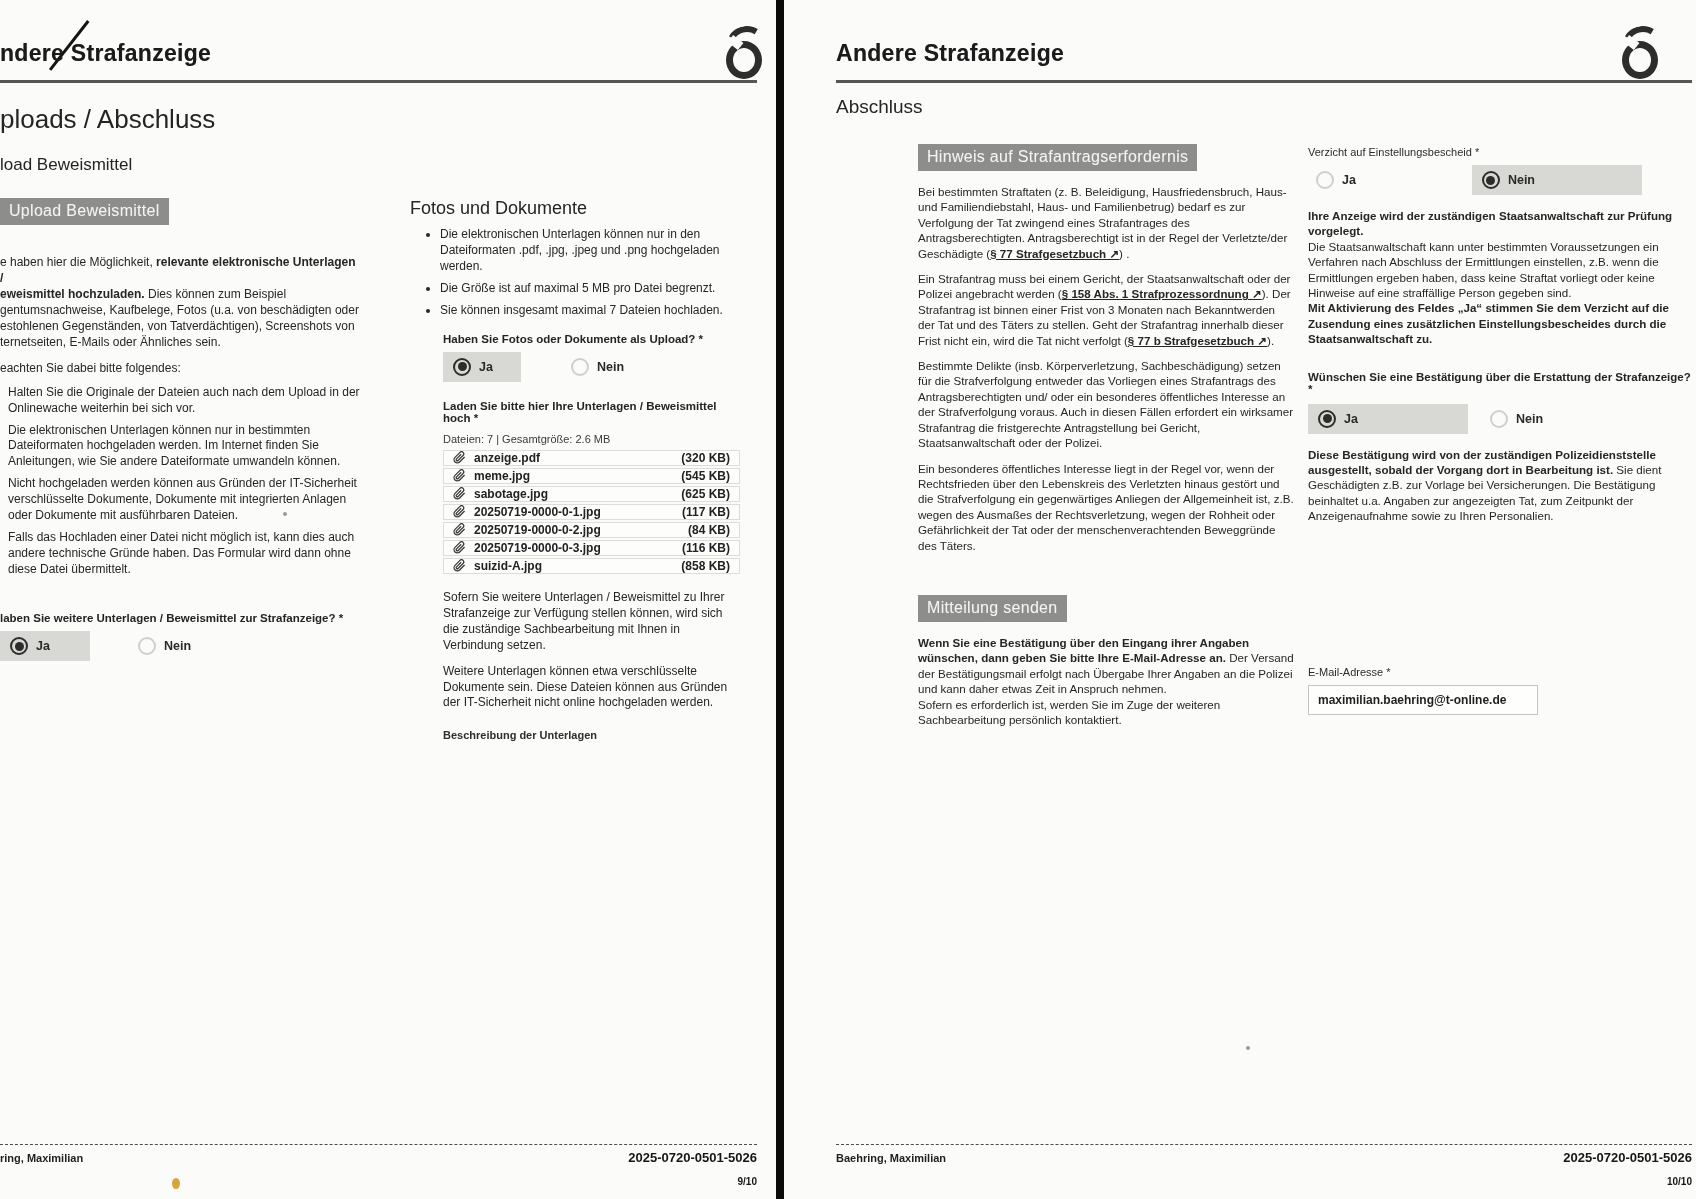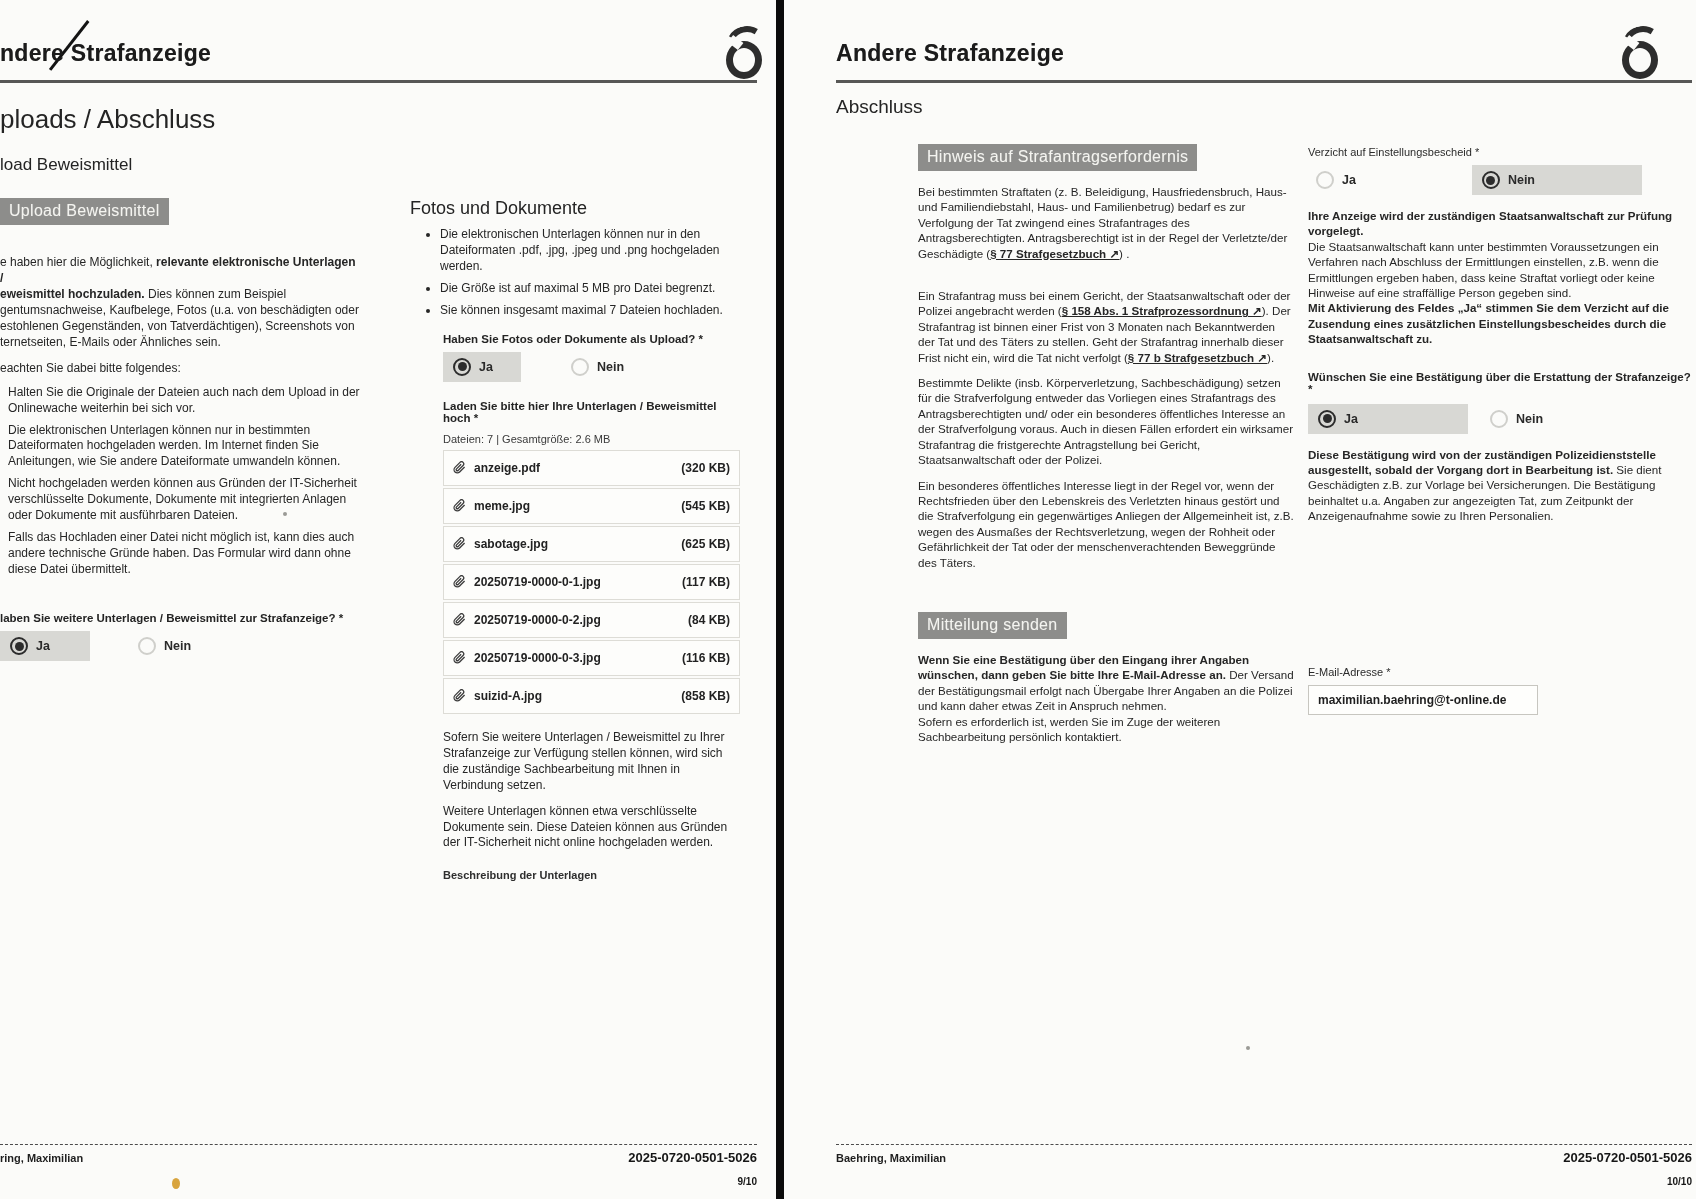--- a/index.html
+++ b/index.html
@@ -24,21 +24,21 @@
   li{font-size:12px;line-height:1.33;margin-bottom:6px;color:#262626;}
   .q{font-size:11.5px;font-weight:bold;color:#242424;}
   .radio-row{display:flex;align-items:center;margin-top:7px;}
   .radio-opt{display:flex;align-items:center;gap:8px;font-size:12.5px;font-weight:bold;color:#2a2a2a;}
   .radio-opt.sel{background:#d8d8d4;padding:6px 10px;}
   .rc{width:14px;height:14px;border-radius:50%;position:relative;flex:0 0 auto;}
   .rc.on{border:2px solid #2c2c2c;}
   .rc.on::after{content:'';position:absolute;inset:2.5px;border-radius:50%;background:#2c2c2c;}
   .rc.off{border:2px solid #cfcfcb;}
   .file-row{display:flex;align-items:center;gap:8px;border:1px solid #dddcd6;background:#fdfdfb;
-    padding:10px 9px;margin-bottom:2px;font-size:12px;font-weight:bold;color:#222;}
+    padding:0 9px;margin-bottom:2px;font-size:12px;font-weight:bold;color:#222;}
   .file-size{margin-left:auto;}
   .clip{flex:0 0 auto;display:inline-flex;}
   .desc-label{font-size:11px;font-weight:bold;color:#2e2e2e;}
   .desc-box{border:1px solid #e3e2dc;background:#fdfdfb;padding:10px 11px;font-size:12px;
     font-weight:bold;line-height:1.45;color:#242424;}
   .link{text-decoration:underline;font-weight:bold;color:#262626;cursor:pointer;}
   .lbl{font-size:11px;font-weight:normal;color:#2b2b2b;}
   .input-box{border:1px solid #c7c6c0;background:#fefefc;padding:7px 9px;font-size:12px;
     font-weight:bold;color:#1f1f1f;width:210px;}
   .ft-line{position:absolute;height:0;border-top:1.5px dashed #4c4c4c;}
@@ -225,21 +225,21 @@
   </div>
   <div class="hdr-rule" style="left:52px;top:80px;width:856px"></div>
 
   <div class="h3" style="left:52px;top:96px;font-size:19px">Abschluss</div>
 
   <div class="col" style="left:134px;top:144px;width:376px">
     <span class="sec-title">Hinweis auf Strafantragserfordernis</span>
     <p style="margin-top:13px;font-size:11.6px">
       <span>Bei bestimmten Straftaten (z. B. Beleidigung, Hausfriedensbruch, Haus- und Familiendiebstahl, Haus- und Familienbetrug) bedarf es zur Verfolgung der Tat zwingend eines Strafantrages des Antragsberechtigten. Antragsberechtigt ist in der Regel der Verletzte/der Geschädigte (</span><span class="link">§ 77 Strafgesetzbuch ↗</span><span>) .</span>
     </p>
-    <p style="margin-top:27px;font-size:11.6px">
+    <p style="margin-top:10px;font-size:11.6px">
       <span>Ein Strafantrag muss bei einem Gericht, der Staatsanwaltschaft oder der Polizei angebracht werden (</span><span class="link">§ 158 Abs. 1 Strafprozessordnung ↗</span><span>). Der Strafantrag ist binnen einer Frist von 3 Monaten nach Bekanntwerden der Tat und des Täters zu stellen. Geht der Strafantrag innerhalb dieser Frist nicht ein, wird die Tat nicht verfolgt (</span><span class="link">§ 77 b Strafgesetzbuch ↗</span><span>).</span>
     </p>
     <p style="margin-top:10px;font-size:11.6px">Bestimmte Delikte (insb. Körperverletzung, Sachbeschädigung) setzen für die Strafverfolgung entweder das Vorliegen eines Strafantrags des Antragsberechtigten und/ oder ein besonderes öffentliches Interesse an der Strafverfolgung voraus. Auch in diesen Fällen erfordert ein wirksamer Strafantrag die fristgerechte Antragstellung bei Gericht, Staatsanwaltschaft oder der Polizei.</p>
     <p style="margin-top:10px;font-size:11.6px">Ein besonderes öffentliches Interesse liegt in der Regel vor, wenn der Rechtsfrieden über den Lebenskreis des Verletzten hinaus gestört und die Strafverfolgung ein gegenwärtiges Anliegen der Allgemeinheit ist, z.B. wegen des Ausmaßes der Rechtsverletzung, wegen der Rohheit oder Gefährlichkeit der Tat oder der menschenverachtenden Beweggründe des Täters.</p>
 
     <div style="margin-top:42px">
       <span class="sec-title">Mitteilung senden</span>
     </div>
     <p style="margin-top:13px;font-size:11.6px">
       <span class="b">Wenn Sie eine Bestätigung über den Eingang ihrer Angaben wünschen, dann geben Sie bitte Ihre E-Mail-Adresse an.</span><span class="pre"> Der Versand der Bestätigungsmail erfolgt nach Übergabe Ihrer Angaben an die Polizei und kann daher etwas Zeit in Anspruch nehmen.

